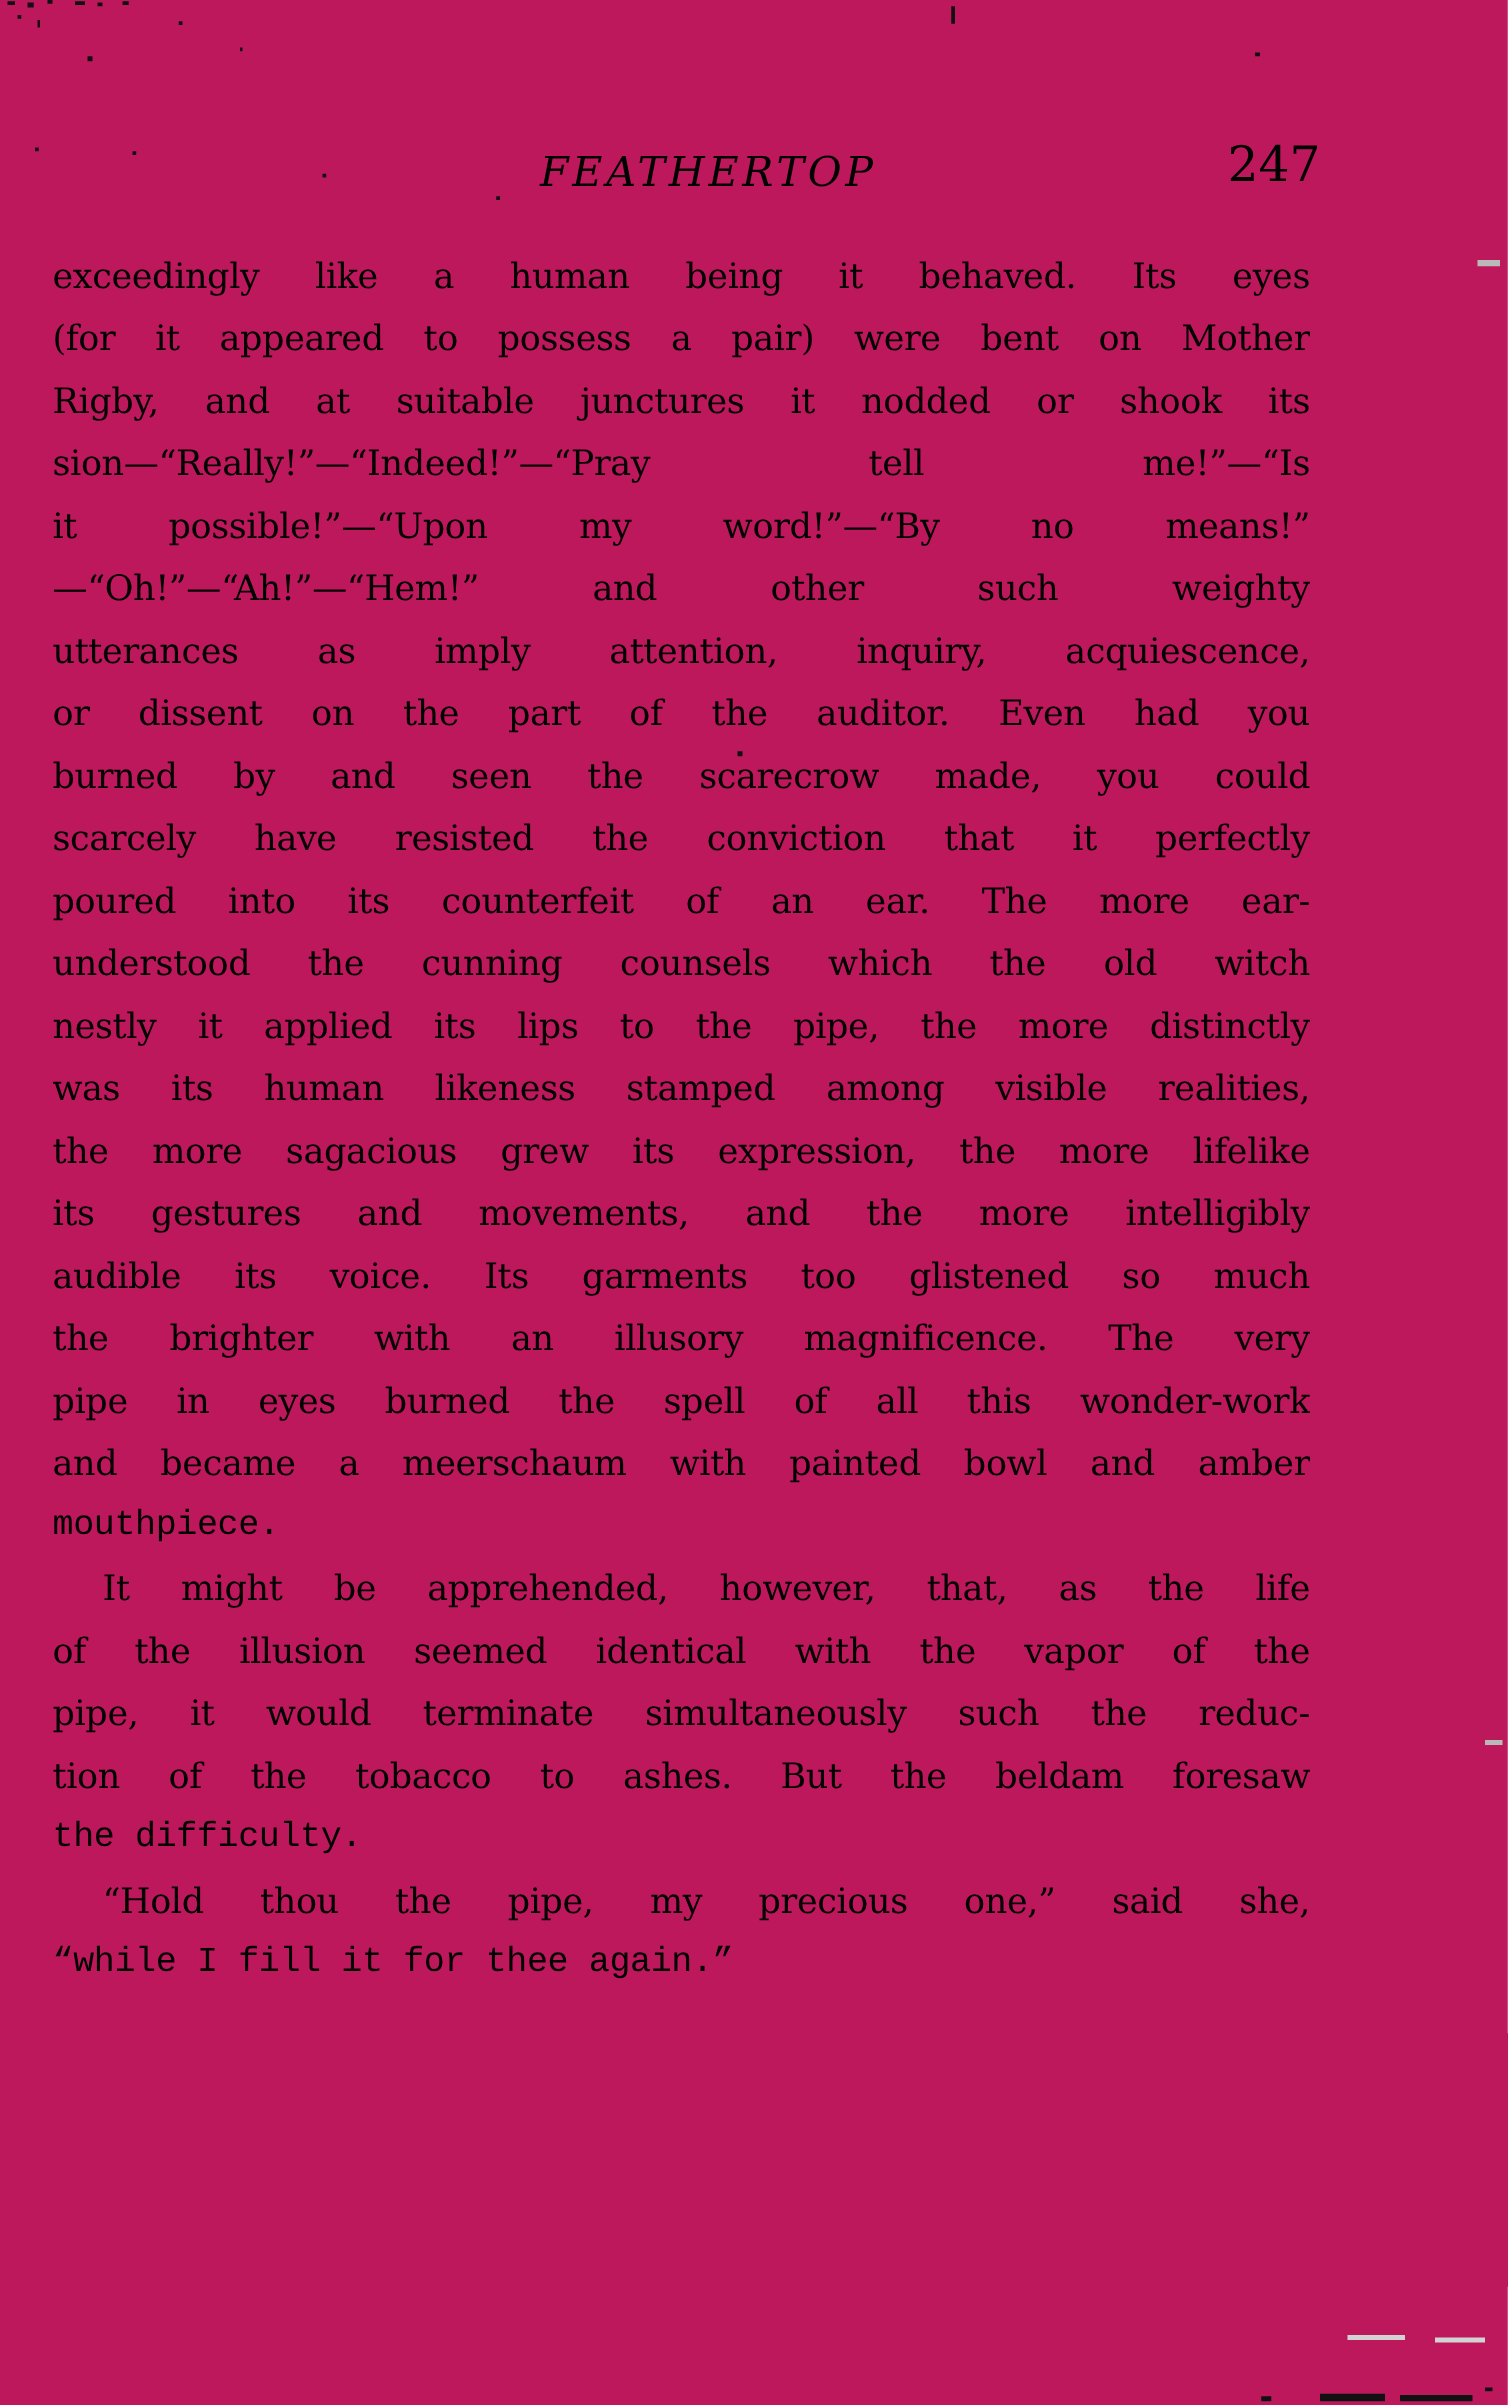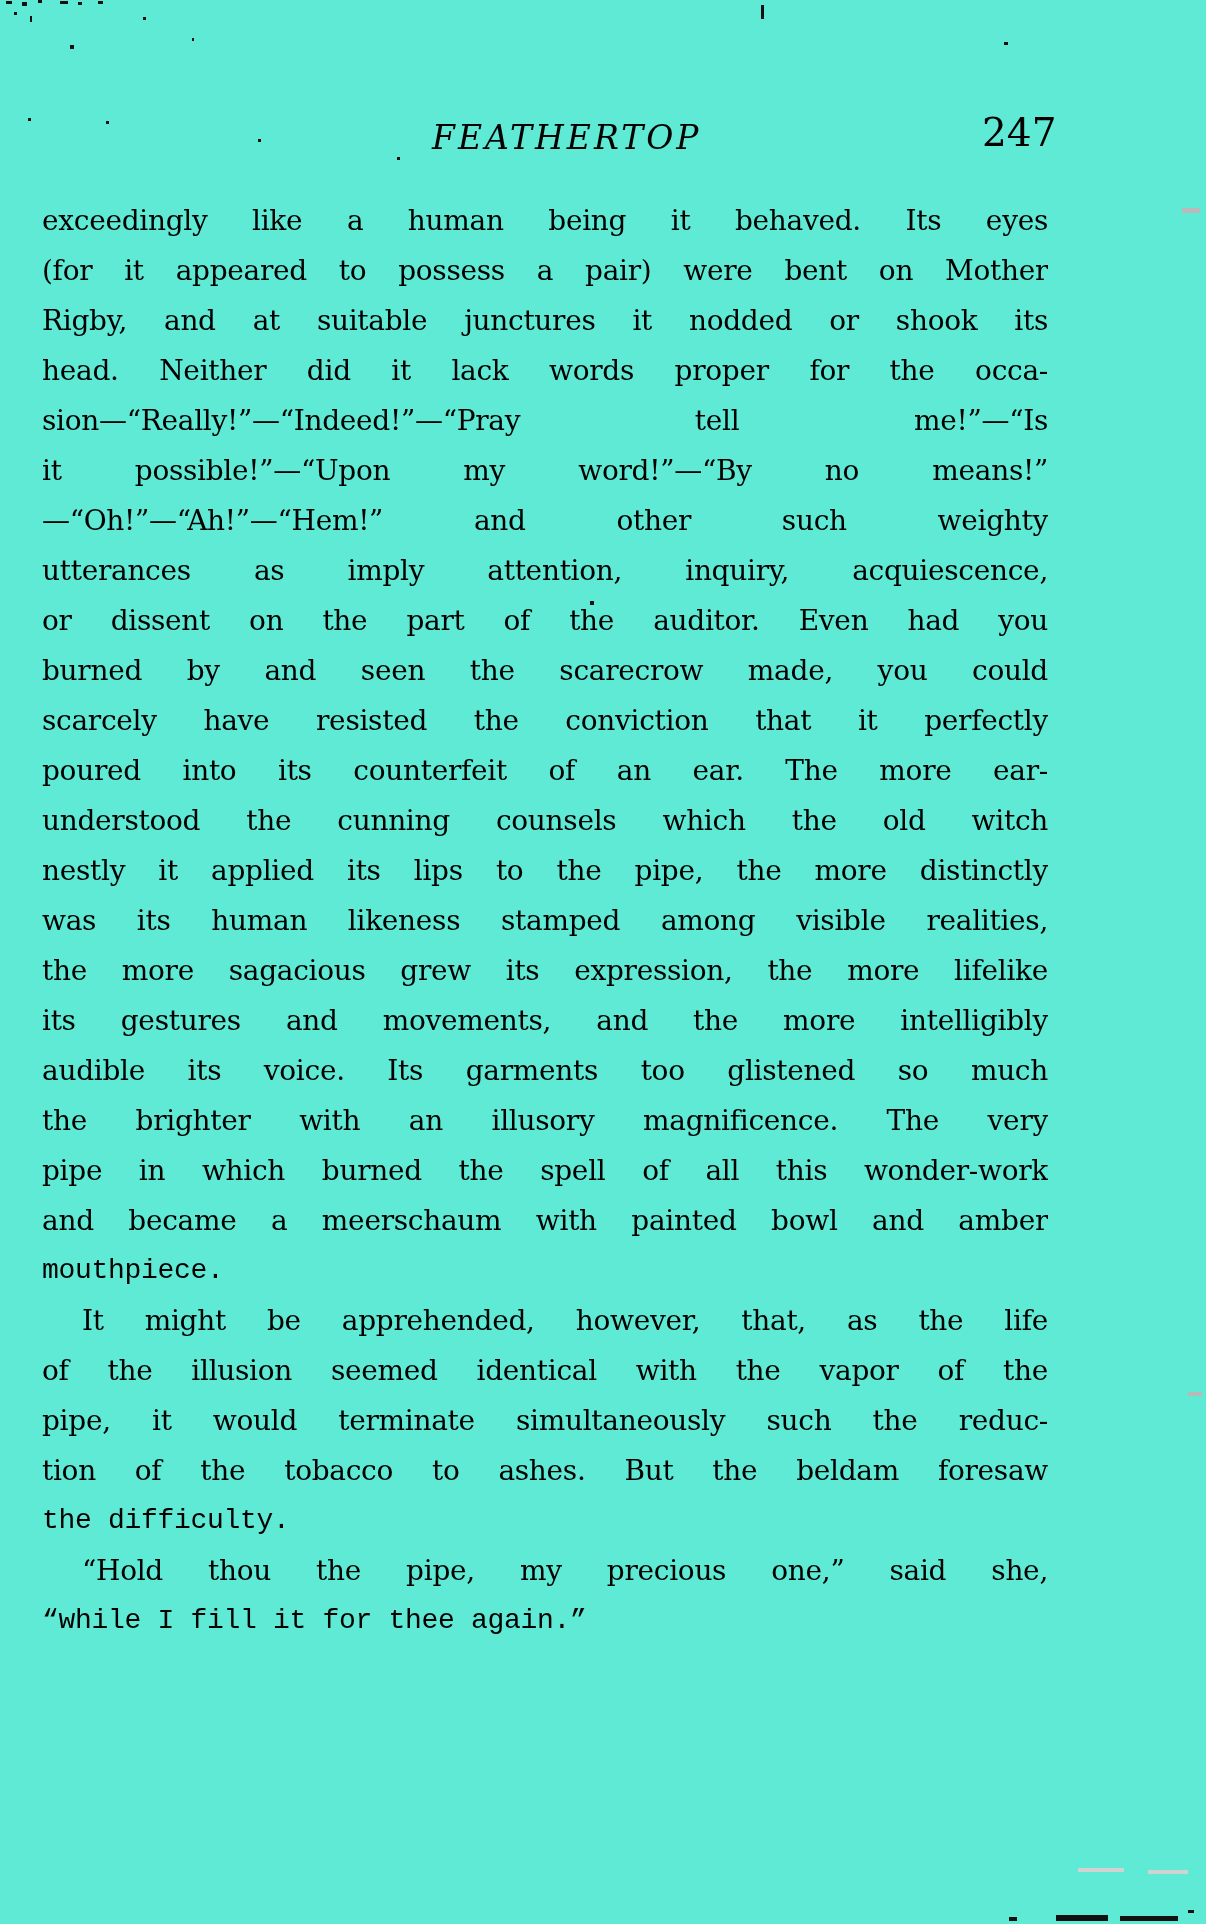--- a/index.html
+++ b/index.html
@@ -8,21 +8,21 @@
     height: 1924px;
     background: #ffffff;
     position: relative;
     overflow: hidden;
     font-family: "DejaVu Serif", "Liberation Serif", serif;
     color: #000000;
   }
   .page {
     position: absolute;
     inset: 0;
-    background: #5eead4;
+    background: #be185d;
   }
   
   .head-title {
     position: absolute;
     left: 432px;
     top: 118px;
     font-style: italic;
     font-size: 33px;
     letter-spacing: 3px;
     color: #010101;
@@ -78,37 +78,36 @@
 
   <div>
     <span class="head-title">FEATHERTOP</span>
     <span class="page-num">247</span>
   </div>
 
   <div id="body-text" class="body-text">
       <div class="line">exceedingly like a human being it behaved. Its eyes</div>
       <div class="line">(for it appeared to possess a pair) were bent on Mother</div>
       <div class="line">Rigby, and at suitable junctures it nodded or shook its</div>
-      <div class="line">head. Neither did it lack words proper for the occa-</div>
       <div class="line">sion—“Really!”—“Indeed!”—“Pray tell me!”—“Is</div>
       <div class="line">it possible!”—“Upon my word!”—“By no means!”</div>
       <div class="line">—“Oh!”—“Ah!”—“Hem!” and other such weighty</div>
       <div class="line">utterances as imply attention, inquiry, acquiescence,</div>
       <div class="line">or dissent on the part of the auditor. Even had you</div>
       <div class="line">burned by and seen the scarecrow made, you could</div>
       <div class="line">scarcely have resisted the conviction that it perfectly</div>
       <div class="line">poured into its counterfeit of an ear. The more ear-</div>
       <div class="line">understood the cunning counsels which the old witch</div>
       <div class="line">nestly it applied its lips to the pipe, the more distinctly</div>
       <div class="line">was its human likeness stamped among visible realities,</div>
       <div class="line">the more sagacious grew its expression, the more lifelike</div>
       <div class="line">its gestures and movements, and the more intelligibly</div>
       <div class="line">audible its voice. Its garments too glistened so much</div>
       <div class="line">the brighter with an illusory magnificence. The very</div>
-      <div class="line">pipe in which burned the spell of all this wonder-work</div>
+      <div class="line">pipe in eyes burned the spell of all this wonder-work</div>
       <div class="line">and became a meerschaum with painted bowl and amber</div>
       <div class="line left">mouthpiece.</div>
       <div class="line indent">It might be apprehended, however, that, as the life</div>
       <div class="line">of the illusion seemed identical with the vapor of the</div>
       <div class="line">pipe, it would terminate simultaneously such the reduc-</div>
       <div class="line">tion of the tobacco to ashes. But the beldam foresaw</div>
       <div class="line left">the difficulty.</div>
       <div class="line indent">“Hold thou the pipe, my precious one,” said she,</div>
       <div class="line left">“while I fill it for thee again.”</div>
     </div>

